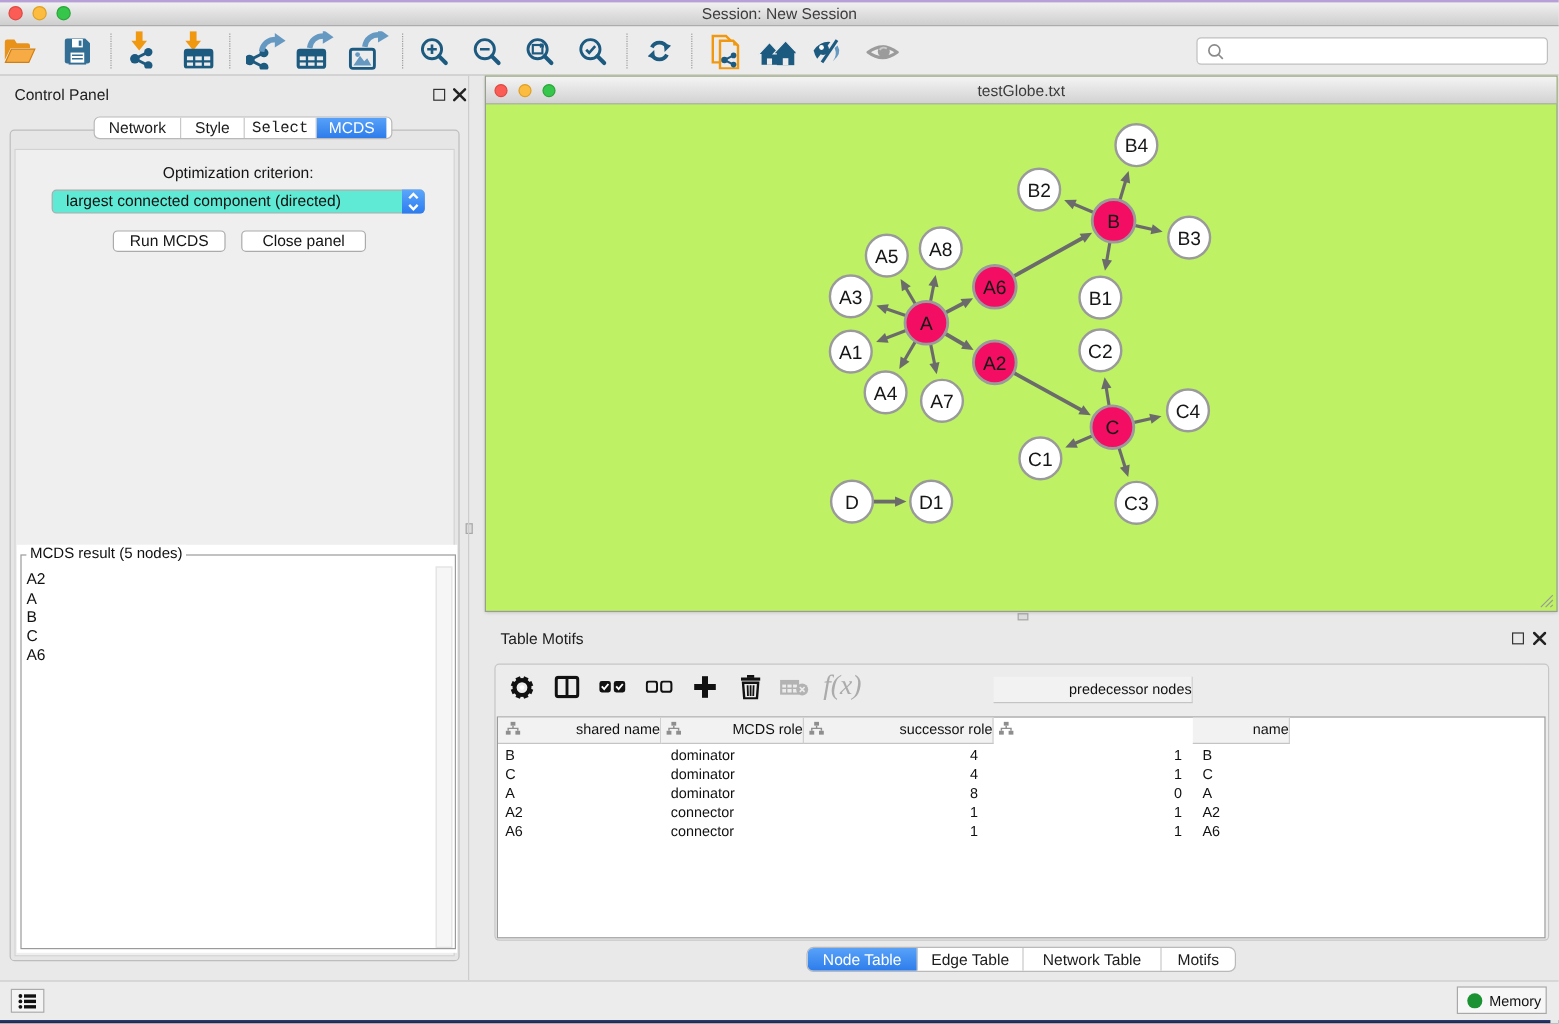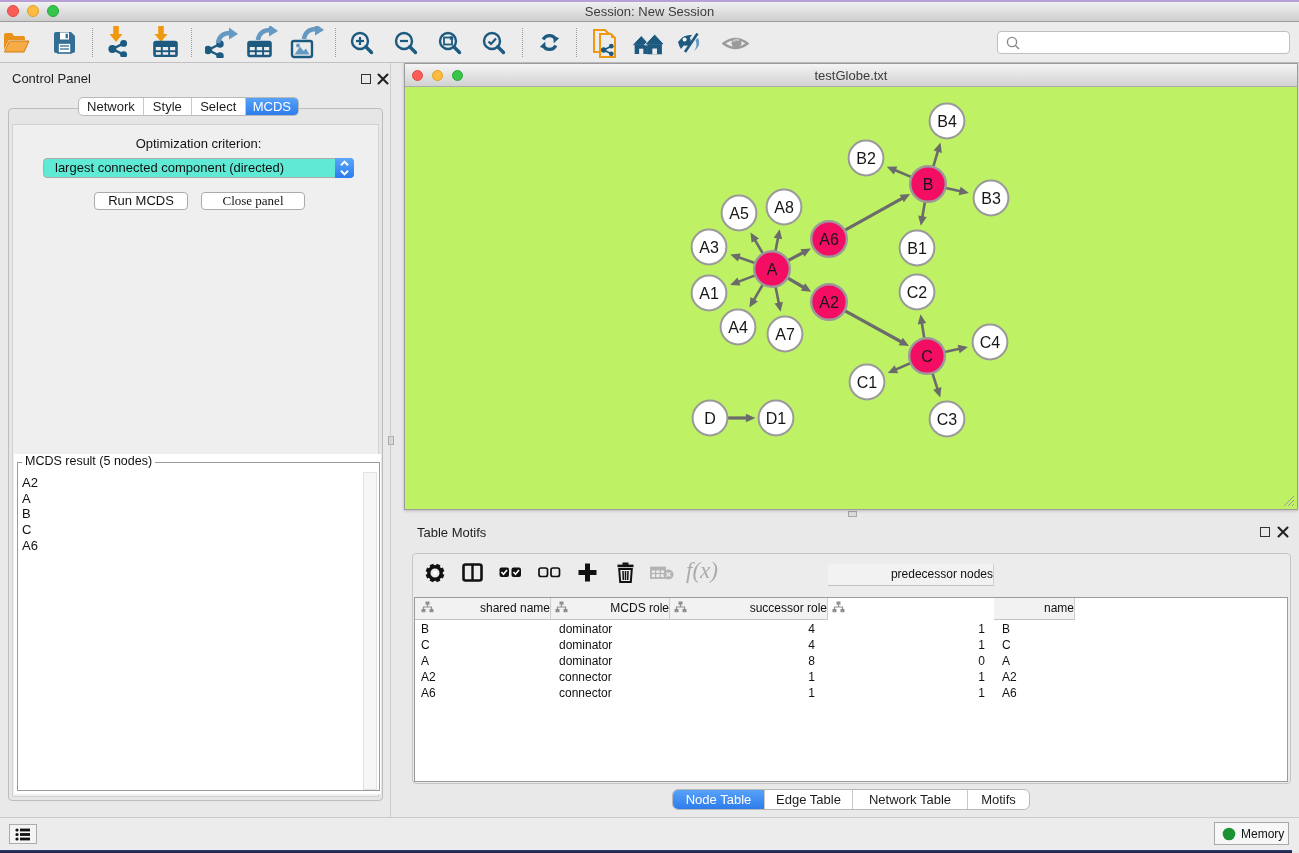--- a/index.html
+++ b/index.html
@@ -15,21 +15,21 @@
 #search{left:997px;top:31px;width:293px;height:23px;background:#fff;border:1px solid #bfbfbf;border-radius:4px;}
 
 #cpTitle{left:12px;top:71px;font-size:13px;color:#1e1e1e;}
 .wicon{width:10px;height:10px;border:1.5px solid #333;}
 #cpPanel{left:8px;top:108px;width:375px;height:693px;background:#e6e6e6;border:1px solid #bdbdbd;border-radius:4px;}
 #cpInner{left:12px;top:124px;width:367px;height:673px;background:#efefef;border:1px solid #d2d2d2;}
 .tabbar{display:flex;border:1px solid #b9b9b9;border-radius:5px;background:#fff;overflow:hidden;height:19px;}
 .tabbar .seg{font-size:13px;color:#1c1c1c;text-align:center;line-height:17px;border-right:1px solid #c8c8c8;}
 .tabbar .seg:last-child{border-right:none;}
 .tabbar .sel{background:linear-gradient(#58a2f9,#2d7ceb);color:#fff;}
-#cpTabs{left:78px;top:97px;width:221px;}
+#cpTabs{left:78px;top:97px;width:249px;}
 #optlab{left:43px;top:136px;width:311px;text-align:center;font-size:13px;color:#141414;}
 #combo{left:43px;top:158px;width:311px;height:20px;background:#5eead4;border:1px solid #ababab;border-radius:4px;font-size:13px;color:#111;line-height:18px;padding-left:11px;}
 #comboCap{right:-1px;top:-1px;width:19px;height:20px;border-radius:0 4px 4px 0;background:linear-gradient(#5ba7fa,#2c7bf0);}
 .btn{height:18px;background:#fff;border:1px solid #ababab;border-radius:4px;font-size:13px;color:#141414;text-align:center;line-height:16px;top:192px;}
 
 #resWhite{left:14px;top:454px;width:367px;height:340px;background:#fff;}
 #resBox{left:17px;top:462px;width:363px;height:329px;border:1px solid #9a9a9a;}
 #resLab{left:22px;top:454px;background:#fff;padding:0 3px;font-size:12.5px;color:#111;}
 #resList{left:22px;top:475px;font-size:13px;color:#111;line-height:15.7px;}
 #resScroll{left:363px;top:472px;width:14px;height:318px;background:#f6f6f6;border:1px solid #e2e2e2;}
@@ -191,32 +191,32 @@
 <div class="abs" id="cpTitle">Control Panel</div>
 <div class="abs wicon" style="left:361px;top:74px;"></div>
 <svg class="ico" style="left:377px;top:73px;" width="12" height="12" viewBox="0 0 12 12">
     <path d="M1.5 1.5 L10.5 10.5 M10.5 1.5 L1.5 10.5" stroke="#222" stroke-width="2.1" stroke-linecap="round"></path>
   </svg>
 <div class="abs" id="cpPanel"></div>
 <div class="abs" id="cpInner"></div>
 <div class="abs tabbar" id="cpTabs">
 <div class="seg" style="width:72px;">Network</div>
 <div class="seg" style="width:53px;">Style</div>
-<div class="seg" style="width:60px;">Select</div>
+<div class="seg" style="width:60px;font-family:Liberation Mono, monospace;">Select</div>
 <div class="seg sel" style="width:58px;">MCDS</div>
 </div>
 <div class="abs" id="optlab">Optimization criterion:</div>
 <div class="abs" id="combo">largest connected component (directed)
 <div class="abs" id="comboCap"><svg width="19" height="20" viewBox="0 0 19 20">
         <path d="M6 7.2 L9.5 3.6 L13 7.2" fill="none" stroke="#fff" stroke-width="2"></path>
         <path d="M6 12.8 L9.5 16.4 L13 12.8" fill="none" stroke="#fff" stroke-width="2"></path>
       </svg></div>
 </div>
 <div class="abs btn" style="left:94px;width:94px;">Run MCDS</div>
-<div class="abs btn" style="left:201px;width:104px;font-family:Liberation Serif, serif;">Close panel</div>
+<div class="abs btn" style="left:201px;width:104px;">Close panel</div>
 <div class="abs" id="resWhite"></div>
 <div class="abs" id="resBox"></div>
 <div class="abs" id="resLab">MCDS result (5 nodes)</div>
 <div class="abs" id="resList">A2<br>A<br>B<br>C<br>A6</div>
 <div class="abs" id="resScroll"></div>
 
 <div class="abs" style="left:388px;top:436px;width:6px;height:9px;background:#dcdcdc;border:1px solid #a8a8a8;"></div>
 <div class="abs" style="left:848px;top:511px;width:9px;height:6px;background:#dcdcdc;border:1px solid #a8a8a8;"></div>
 
 <div class="abs" id="netwin">

